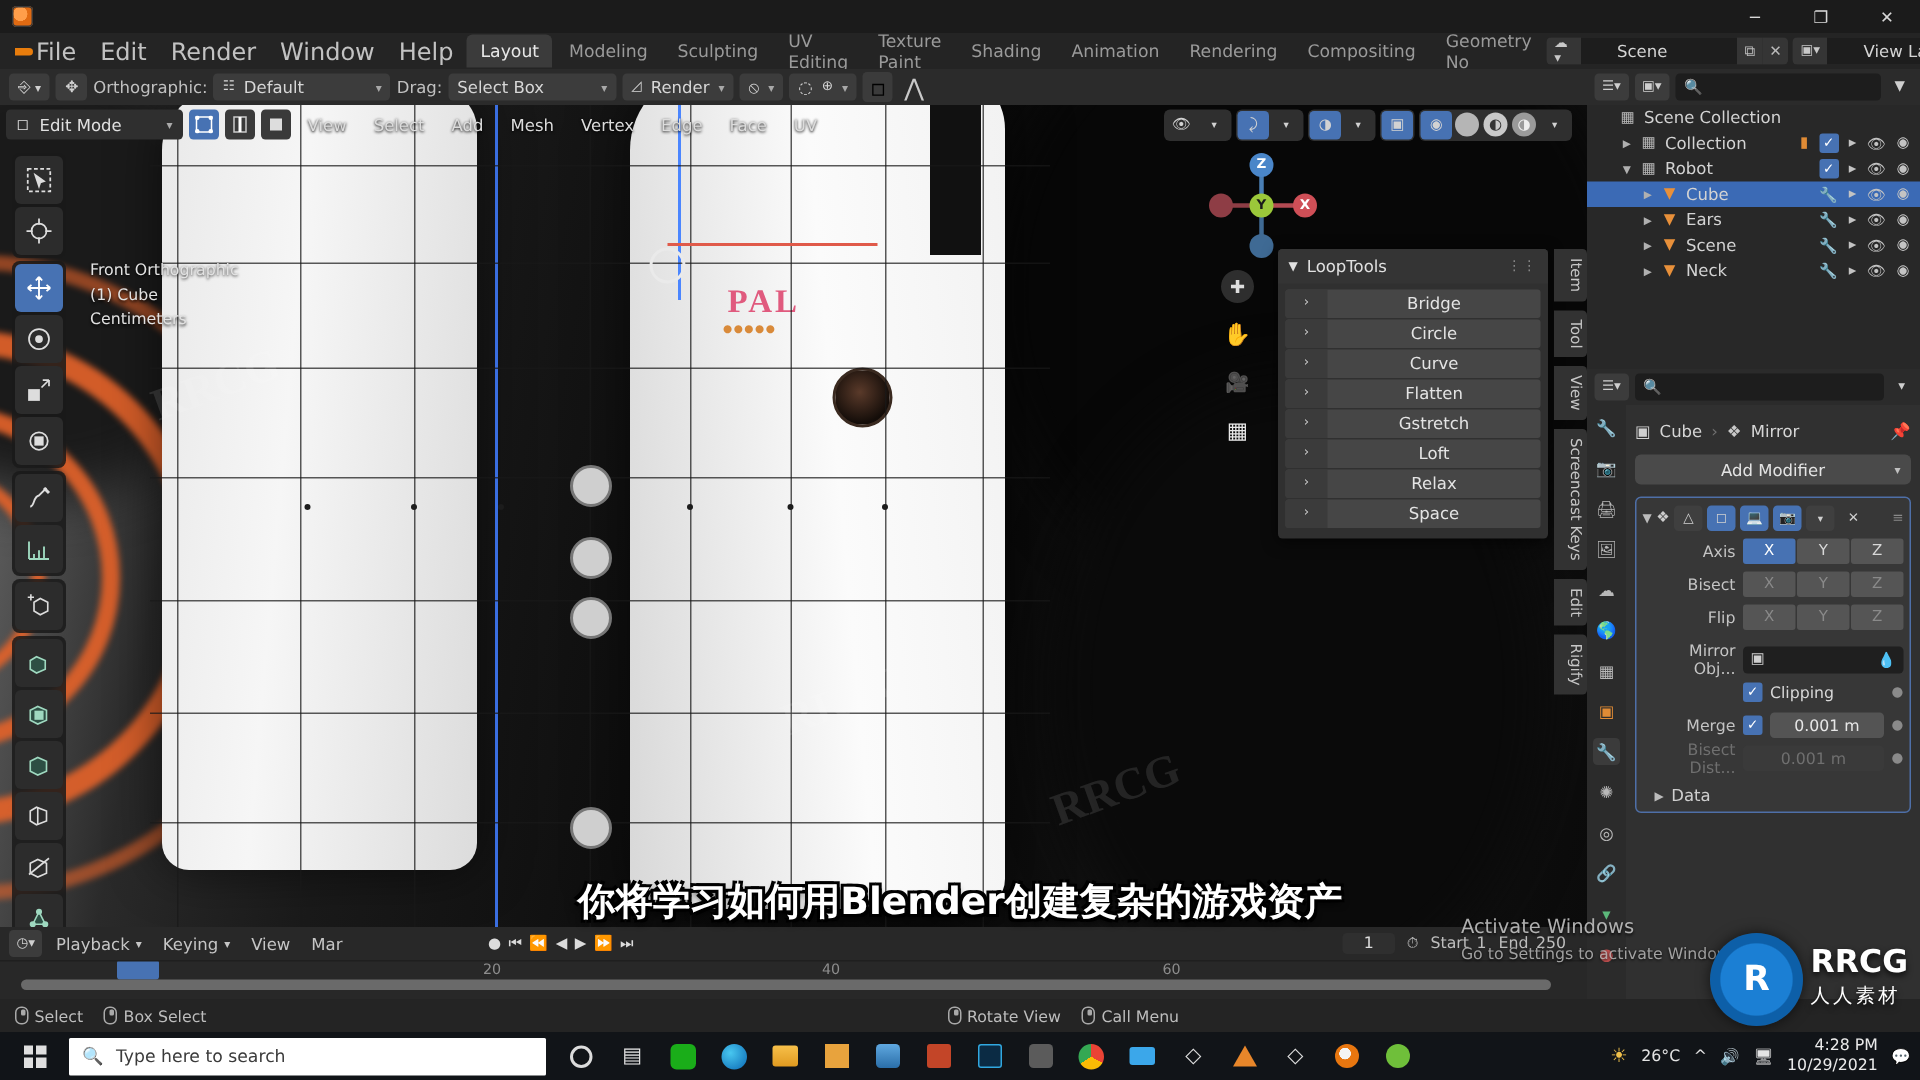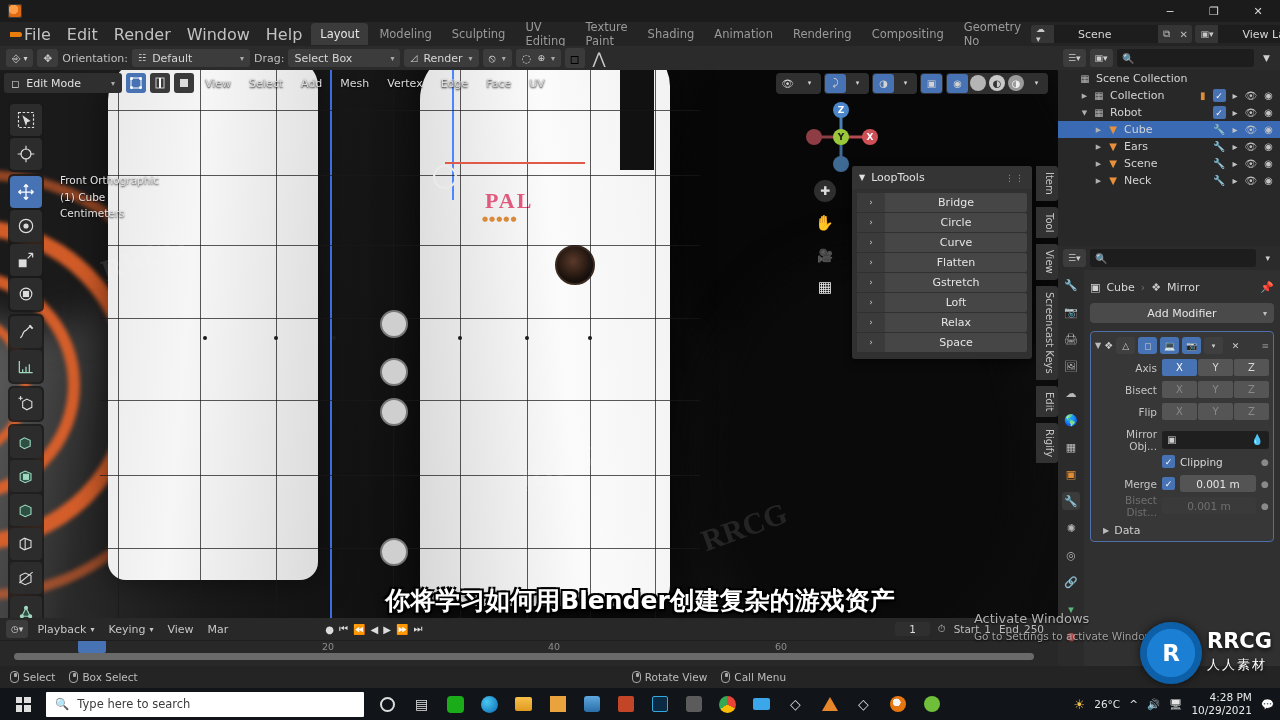--- a/index.html
+++ b/index.html
@@ -303,21 +303,21 @@
         <div class="idname">View Layer</div>
         <div class="idbtn">⧉</div>
         <div class="idbtn">✕</div>
       </div>
     </div>
   </div>
 
   <div class="toolrow">
     <div class="tbtn">⎆<span style="font-size:8px">▾</span></div>
     <div class="tbtn">✥</div>
-    <div class="lbl">Orientation:</div>
+    <div class="lbl">Orthographic:</div>
     <div class="drop" style="min-width:118px">
       <span style="font-size:9px">☷</span>
       <span>Default</span>
       <span class="cv">▾</span>
     </div>
     <div class="lbl">Drag:</div>
     <div class="drop" style="min-width:112px">
       <span>Select Box</span>
       <span class="cv">▾</span>
     </div>

